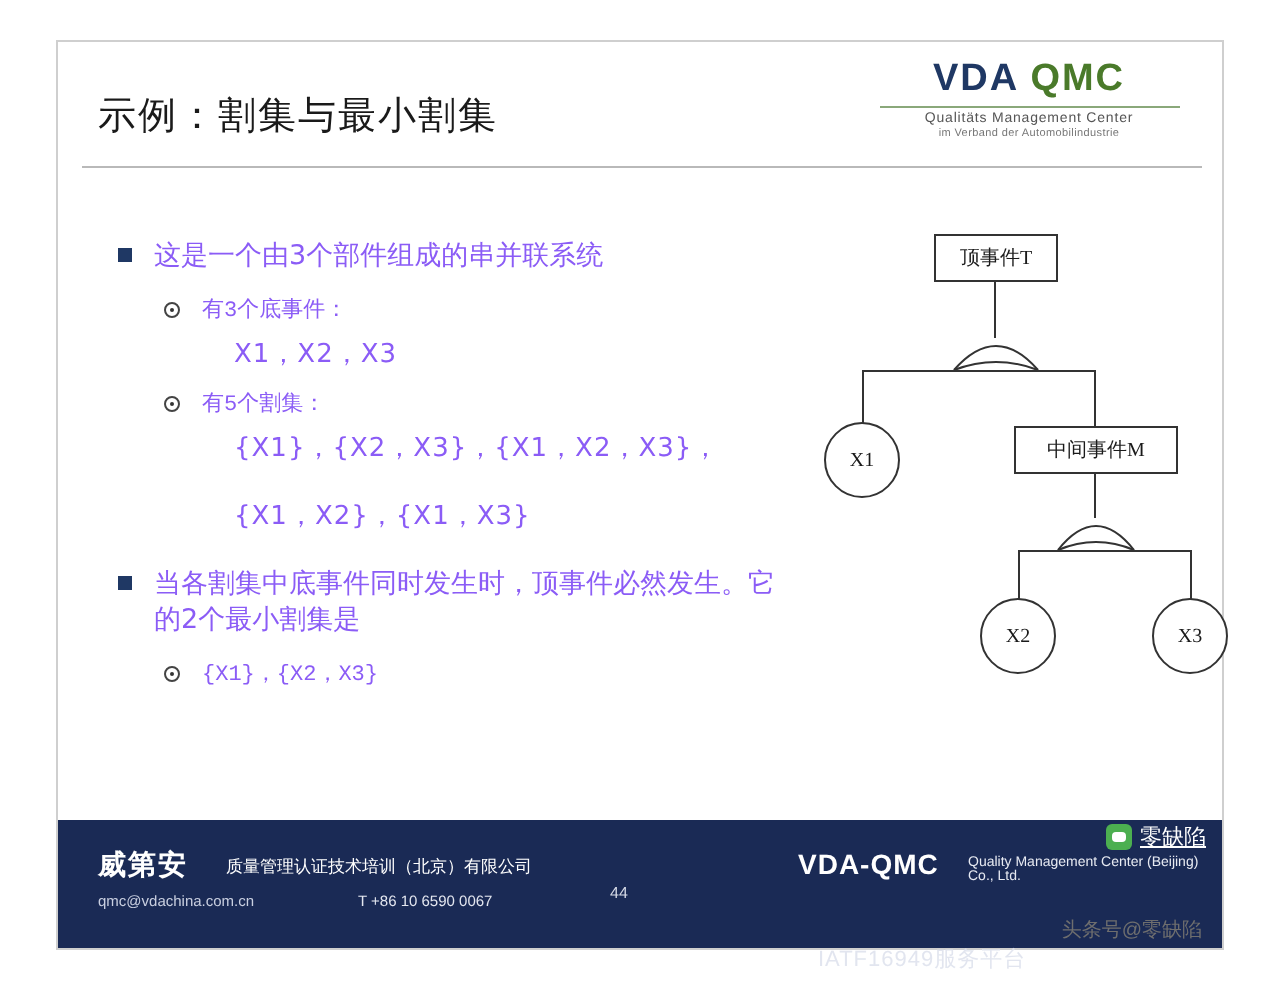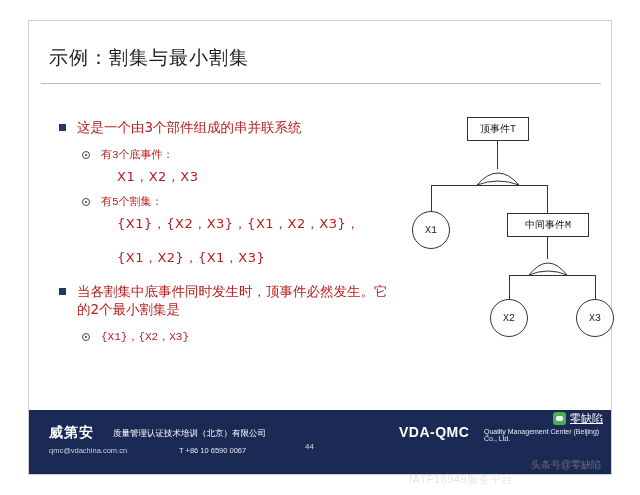--- a/index.html
+++ b/index.html
@@ -95,21 +95,21 @@
     left: 0;
     top: 66px;
     width: 100%;
     height: 320px;
   }
   .bullets {
     position: absolute;
     left: 30px;
     top: 32px;
     width: 340px;
-    color: #b91c1c;
+    color: #8b5cf6;
   }
   .b1 {
     position: relative;
     padding-left: 18px;
     font-size: 13.5px;
     margin-bottom: 10px;
     font-family: "DejaVu Sans", "Liberation Sans", sans-serif;
   }
   .b1::before {
     content: "";
@@ -163,21 +163,21 @@
   .node {
     position: absolute;
     box-sizing: border-box;
     border: 1px solid #333;
     background: #fff;
     font-size: 10px;
     color: #1a1a1a;
     display: flex;
     align-items: center;
     justify-content: center;
-    font-family: Liberation Mono, monospace;
+    font-family: Liberation Serif, serif;
   }
   .node.circle {
     border-radius: 50%;
   }
   .line {
     position: absolute;
     background: #333;
   }
   .gate {
     position: absolute;
@@ -299,20 +299,29 @@
 </style>
 </head>
 <body>
 
 <div class="slide">
   <div class="slide-inner">
 
     <div class="title-bar">
       <div class="title-text">示例：割集与最小割集</div>
       <div class="title-rule"></div>
+      <div class="logo">
+        <div class="logo-main">
+          <span>VDA</span>
+          <span class="qmc">QMC</span>
+        </div>
+        <div class="logo-rule"></div>
+        <div class="logo-sub1">Qualitäts Management Center</div>
+        <div class="logo-sub2">im Verband der Automobilindustrie</div>
+      </div>
     </div>
 
     <div class="content">
 
       <div class="bullets">
         <div class="b1">这是一个由3个部件组成的串并联系统</div>
         <div class="b2">有3个底事件：</div>
         <div class="plain">X1，X2，X3</div>
         <div class="b2">有5个割集：</div>
         <div class="plain tight">{X1}，{X2，X3}，{X1，X2，X3}，</div>

